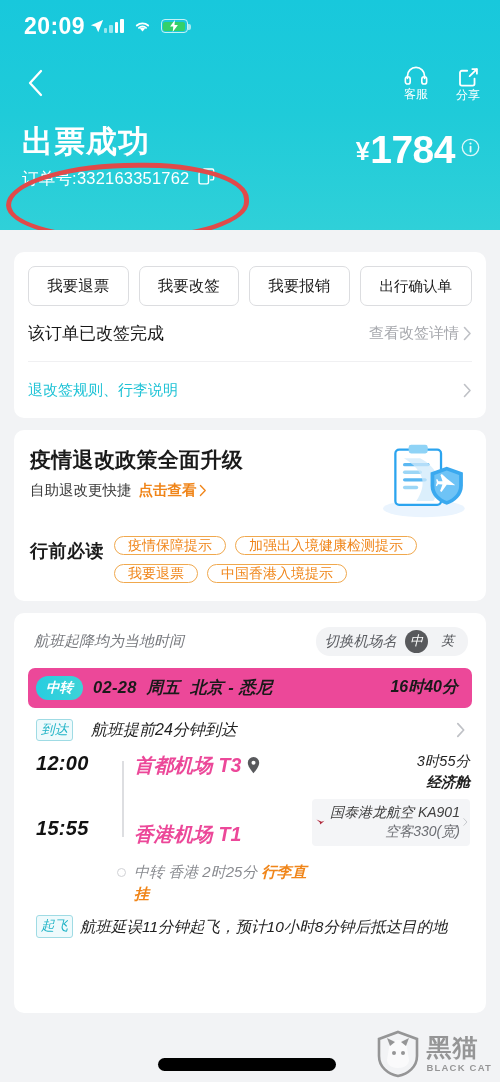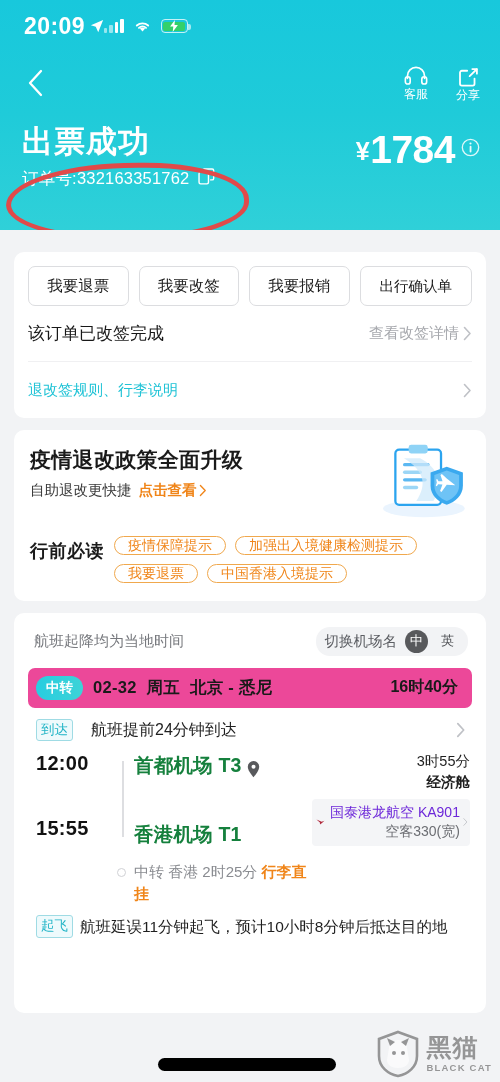--- a/index.html
+++ b/index.html
@@ -127,21 +127,21 @@
   .tags-label { font-size: 18px; font-weight: bold; color: #1a1a1a; white-space: nowrap; padding-top: 3px; letter-spacing: .5px; }
   .tags-wrap { display: flex; flex-wrap: wrap; gap: 9px; }
   .tag {
     border: 1px solid #f0a84d; border-radius: 16px;
     color: #f08519; background: #fff;
     font-size: 14px; padding: 0 13px; line-height: 1.2;
     cursor: pointer; white-space: nowrap;
   }
 
   
-  .flight-card { margin-top: 12px; padding: 14px 14px 10px; min-height: 400px; }
+  .flight-card { margin-top: 12px; padding: 14px 14px 10px; min-height: 400px; font-style: italic; }
   .flight-top { display: flex; align-items: center; justify-content: space-between; padding: 0 4px 0 6px; }
   .local-note { font-size: 15px; color: #77797e; }
   .switch-group { display: flex; align-items: center; gap: 8px; background: #f2f3f5; border-radius: 14px; padding: 3px 9px 3px 9px; }
   .switch-lbl { font-size: 14.5px; color: #5c5e63; }
   .seg { width: 23px; height: 23px; border-radius: 50%; display: flex; align-items: center; justify-content: center; font-size: 13px; cursor: pointer; }
   .seg.on { background: #58595c; color: #ffffff; }
   .seg.off { color: #4e5055; }
 
   .trip-bar {
     margin-top: 12px; height: 40px; border-radius: 7px; background: #ec4899;
@@ -164,33 +164,33 @@
   .status-text { font-size: 16px; color: #1f1f1f; }
 
   .legs { position: relative; display: flex; padding: 4px 0 0 0; }
   .col-time { width: 84px; flex: none; padding-left: 8px; }
   .t { font-size: 20px; font-weight: bold; color: #121212; letter-spacing: .3px; }
   .t.second { margin-top: 42px; }
   .rail { position: relative; width: 22px; flex: none; }
   .rail .line { position: absolute; left: 10px; top: 9px; width: 1.5px; height: 76px; background: #dddee1; }
   .rail .dot { position: absolute; left: 5px; top: 116px; width: 9px; height: 9px; border: 1.5px solid #d0d1d5; border-radius: 50%; background: #fff; }
   .col-mid { flex: 1 1 auto; min-width: 0; }
-  .ap { font-size: 19.5px; font-weight: bold; color: #15803d; display: flex; align-items: flex-end; gap: 4px; letter-spacing: .2px; }
+  .ap { font-size: 19.5px; font-weight: bold; color: #ec4899; display: flex; align-items: center; gap: 4px; letter-spacing: .2px; }
   .ap.second { margin-top: 42px; }
   .transfer-note { margin-top: 13px; font-size: 15px; color: #8a8c91; line-height: 1.45; max-width: 200px; }
   .transfer-note .hl { color: #f08519; font-weight: bold; }
   .col-right { width: 160px; flex: none; text-align: right; padding-right: 2px; }
   .dur { font-size: 14.5px; color: #1f1f1f; }
   .cabin { font-size: 14.5px; font-weight: bold; color: #1f1f1f; margin-top: 2px; }
   .airline-box {
     margin-top: 7px; background: #f4f5f7; border-radius: 4px;
     padding: 4px 2px 5px 4px; display: flex; align-items: center; gap: 3px;
   }
   .airline-texts { flex: 1 1 auto; text-align: right; }
-  .airline-name { font-size: 14px; color: #6d28d9; white-space: nowrap; }
+  .airline-name { font-size: 14px; color: #404040; white-space: nowrap; }
   .aircraft { font-size: 14px; color: #6c6e73; }
 
   .dep-row { display: flex; gap: 7px; padding: 10px 6px 0 8px; align-items: flex-start; }
   .dep-text { font-size: 15.5px; color: #1f1f1f; line-height: 1.55; }
 
   
   .redact {
     position: absolute; left: 158px; top: 1058px;
     width: 178px; height: 13px; background: #000; border-radius: 7px;
   }
@@ -366,21 +366,21 @@
       <span class="switch-group">
         <span class="switch-lbl">切换机场名</span>
         <span class="seg on">中</span>
         <span class="seg off">英</span>
       </span>
     </div>
 
     <div class="trip-bar">
       <span class="trip-left">
         <span class="badge-transfer">中转</span>
-        <span class="trip-date"><span>02-32</span>&nbsp; <span>周五</span>&nbsp; <span>北京 - 悉尼</span></span>
+        <span class="trip-date"><span>02-28</span>&nbsp; <span>周五</span>&nbsp; <span>北京 - 悉尼</span></span>
       </span>
       <span class="trip-dur">16时40分</span>
     </div>
 
     <div class="status-row">
       <span class="status-left">
         <span class="pill">到达</span>
         <span class="status-text">航班提前24分钟到达</span>
       </span>
       <svg class="chev" width="10" height="16" viewBox="0 0 9 15">

